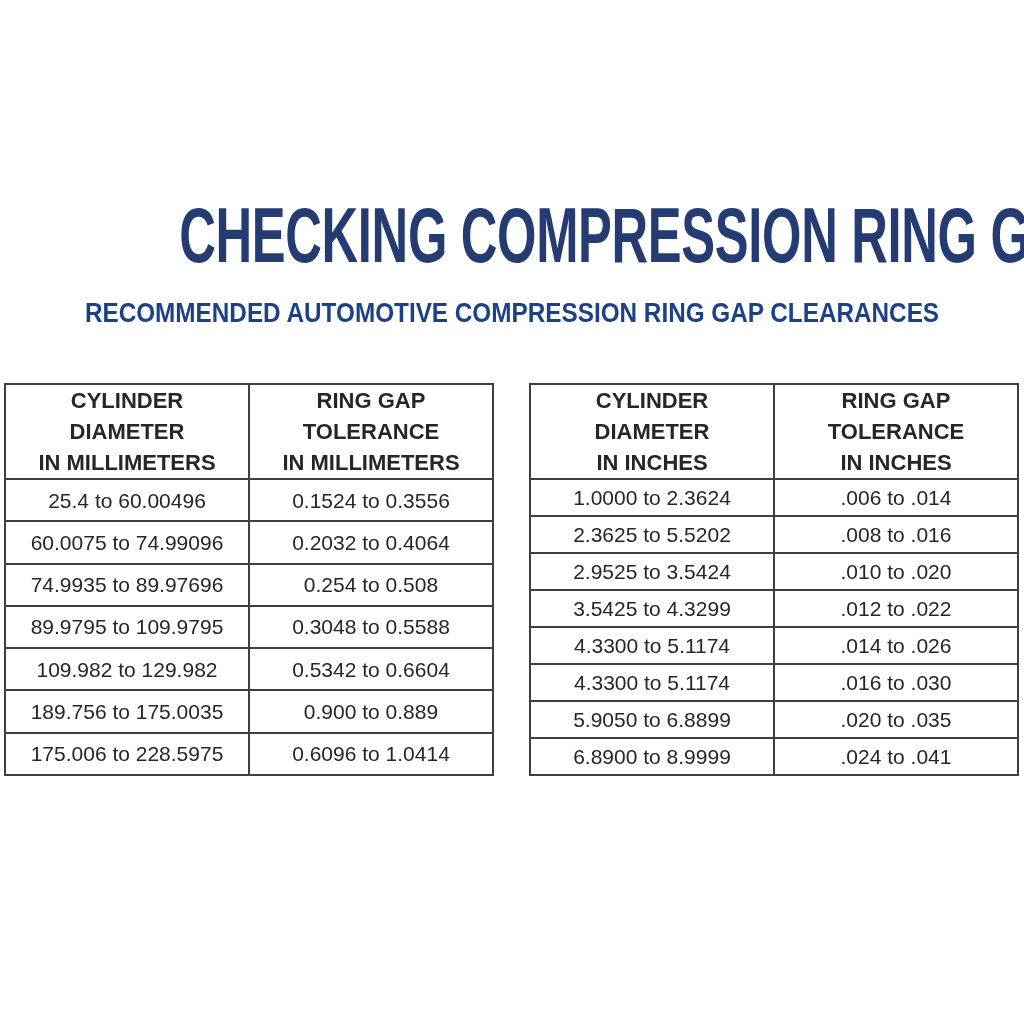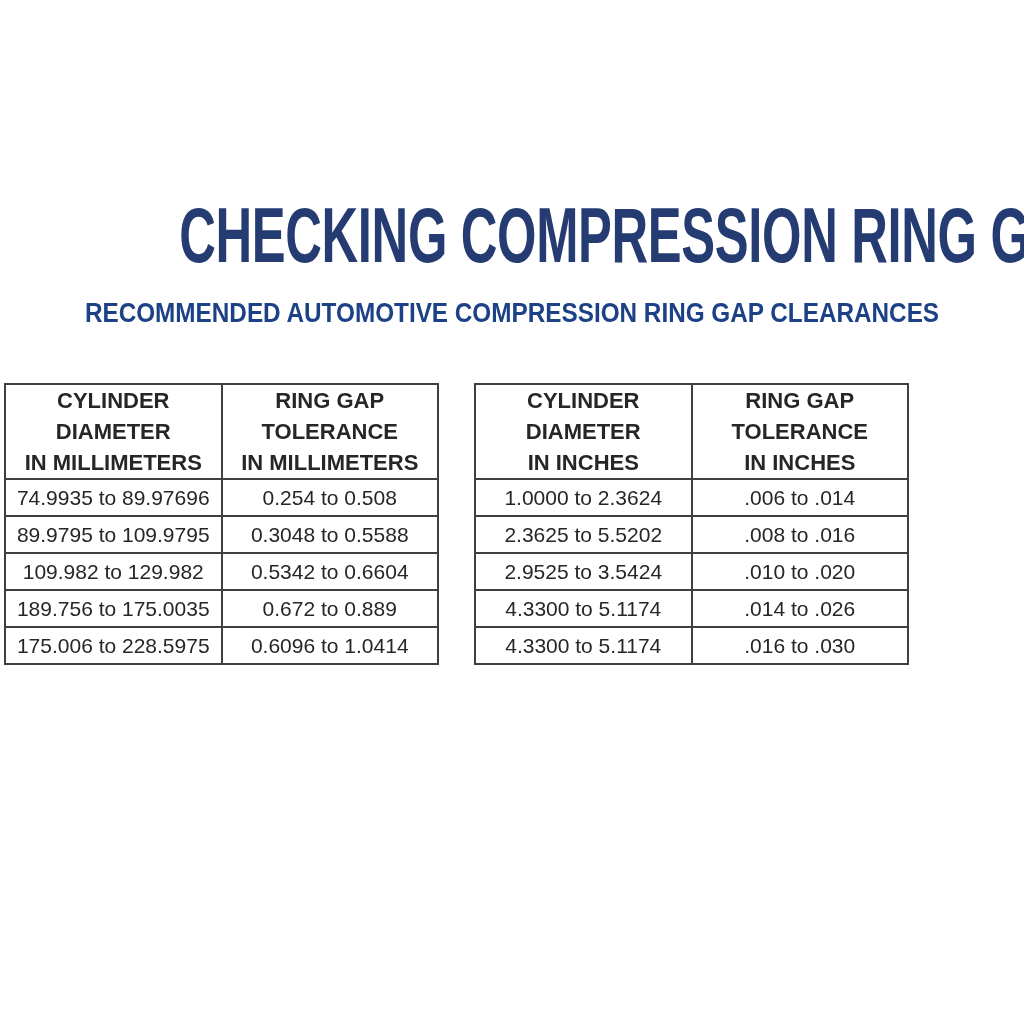--- a/index.html
+++ b/index.html
@@ -43,21 +43,21 @@
     font-weight: bold;
     line-height: 1;
     color: var(--subtitle-blue);
     transform: scaleX(0.90);
     transform-origin: 50% 50%;
   }
 
   .tables-wrap {
     position: absolute;
     top: 383px; left: 4px;
-    width: 905px;
+    width: 1015px;
     display: flex;
     gap: 35px;
   }
 
   table.spec-table {
     flex: 1 1 0;
     border-collapse: collapse;
     table-layout: fixed;
     background: var(--page-bg);
   }
@@ -100,34 +100,42 @@
         <th>CYLINDER
 DIAMETER
 IN MILLIMETERS</th>
         <th>RING GAP
 TOLERANCE
 IN MILLIMETERS</th>
       </tr>
     </thead>
     <tbody>
       <tr>
+        <td>25.4 to 60.00496</td>
+        <td>0.1524 to 0.3556</td>
+      </tr>
+      <tr>
+        <td>60.0075 to 74.99096</td>
+        <td>0.2032 to 0.4064</td>
+      </tr>
+      <tr>
         <td>74.9935 to 89.97696</td>
         <td>0.254 to 0.508</td>
       </tr>
       <tr>
         <td>89.9795 to 109.9795</td>
         <td>0.3048 to 0.5588</td>
       </tr>
       <tr>
         <td>109.982 to 129.982</td>
         <td>0.5342 to 0.6604</td>
       </tr>
       <tr>
         <td>189.756 to 175.0035</td>
-        <td>0.672 to 0.889</td>
+        <td>0.900 to 0.889</td>
       </tr>
       <tr>
         <td>175.006 to 228.5975</td>
         <td>0.6096 to 1.0414</td>
       </tr>
     </tbody>
   </table>
 
   <table class="spec-table">
     <colgroup>
@@ -151,23 +159,35 @@
       </tr>
       <tr>
         <td>2.3625 to 5.5202</td>
         <td>.008 to .016</td>
       </tr>
       <tr>
         <td>2.9525 to 3.5424</td>
         <td>.010 to .020</td>
       </tr>
       <tr>
+        <td>3.5425 to 4.3299</td>
+        <td>.012 to .022</td>
+      </tr>
+      <tr>
         <td>4.3300 to 5.1174</td>
         <td>.014 to .026</td>
       </tr>
       <tr>
         <td>4.3300 to 5.1174</td>
         <td>.016 to .030</td>
       </tr>
+      <tr>
+        <td>5.9050 to 6.8899</td>
+        <td>.020 to .035</td>
+      </tr>
+      <tr>
+        <td>6.8900 to 8.9999</td>
+        <td>.024 to .041</td>
+      </tr>
     </tbody>
   </table>
 
 </div>
 
 </body></html>

